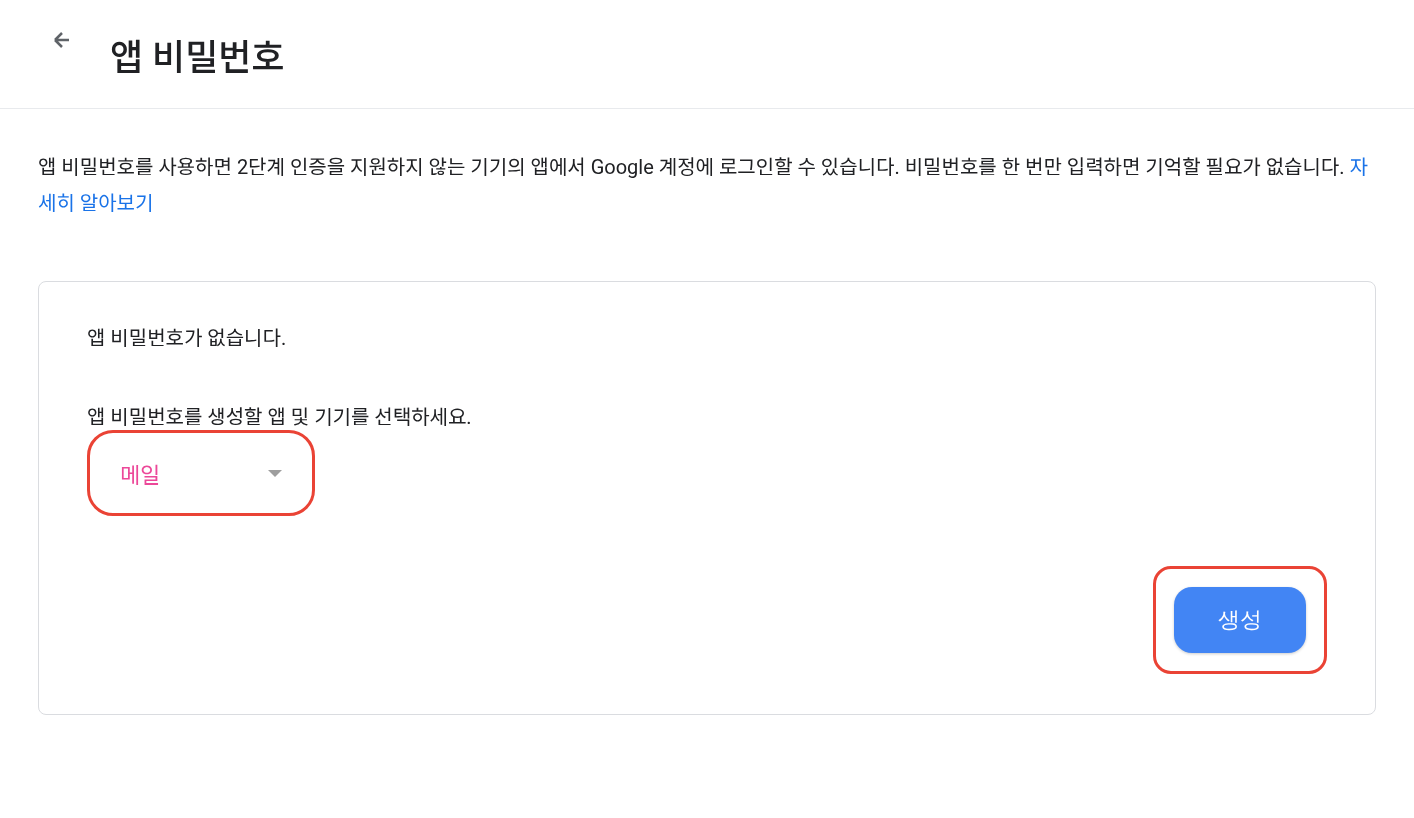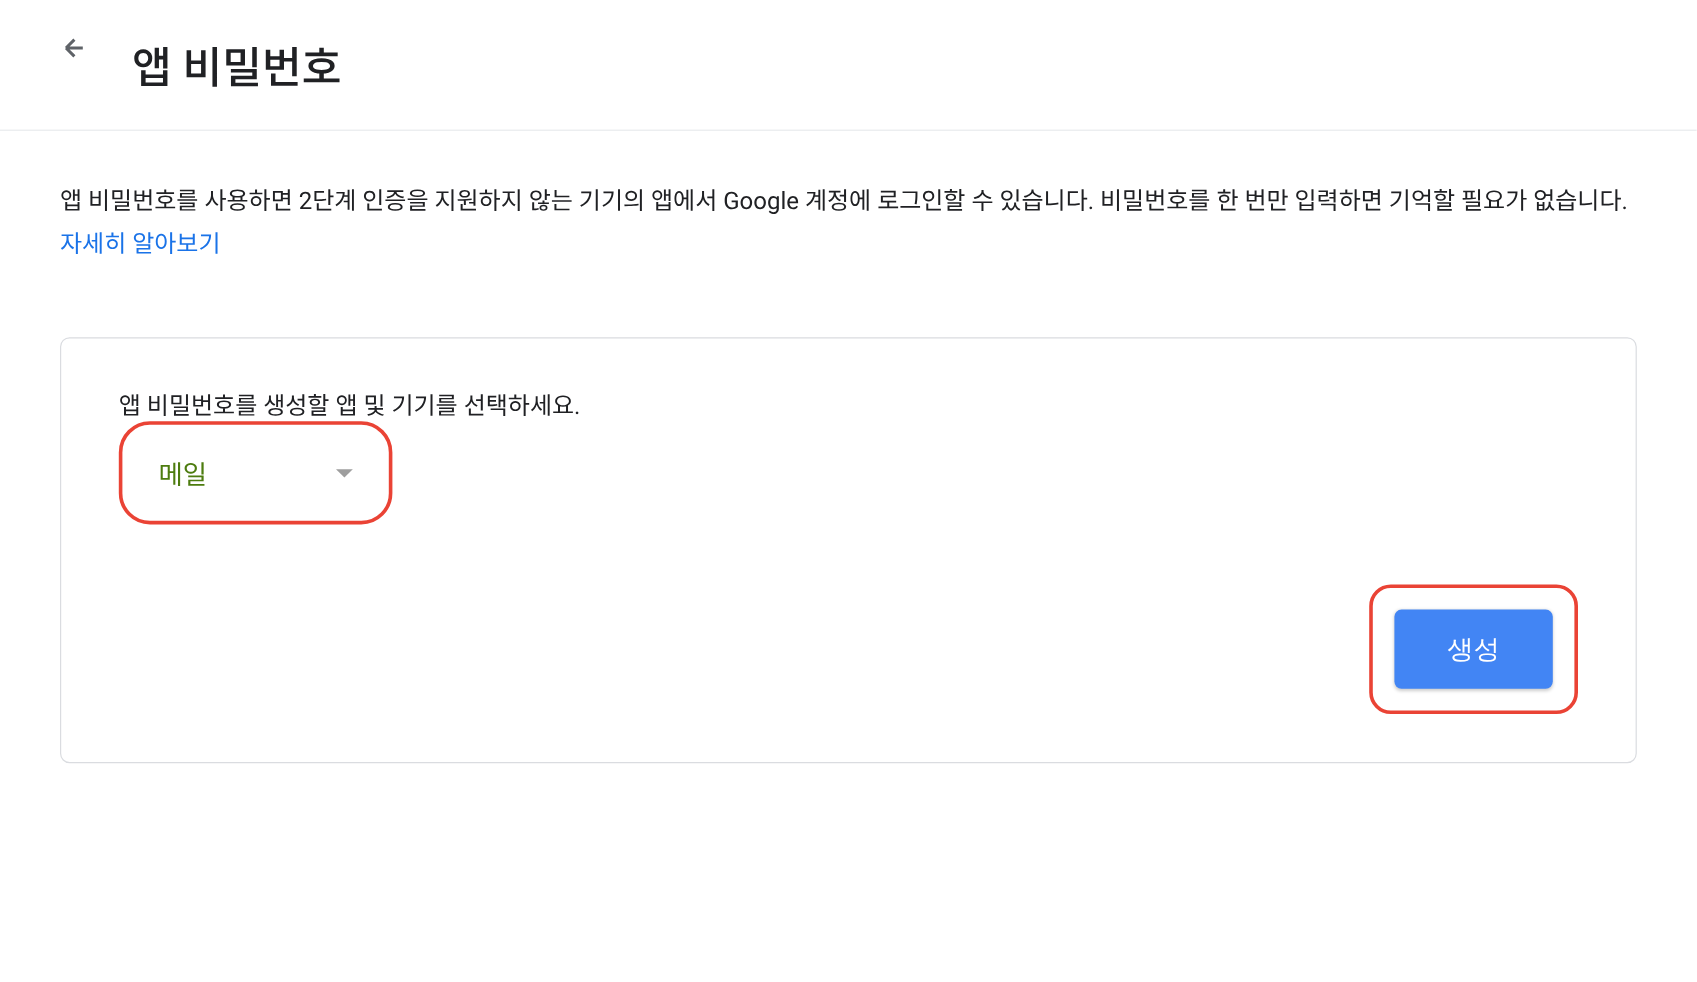--- a/index.html
+++ b/index.html
@@ -29,21 +29,21 @@
       justify-content: center;
       color: #5f6368;
       margin-right: 36px;
     }
     .page-title {
       font-size: 36px;
       font-weight: 500;
       color: #202124;
     }
     .content {
-      padding: 40px 50px;
+      padding: 40px 38px;
     }
     .description {
       font-size: 20px;
       line-height: 1.8;
       color: #202124;
       margin-bottom: 20px;
     }
     .learn-more-link {
       color: #1a73e8;
       text-decoration: none;
@@ -81,21 +81,21 @@
       justify-content: space-between;
       padding: 18px 24px;
       min-width: 210px;
       cursor: pointer;
     }
     .select-inner.wider {
       min-width: 290px;
     }
     .select-label {
       font-size: 22px;
-      color: #4d7c0f;
+      color: #ec4899;
     }
     .dropdown-caret {
       width: 0;
       height: 0;
       border-left: 7px solid transparent;
       border-right: 7px solid transparent;
       border-top: 7px solid #9e9e9e;
       margin-left: 16px;
     }
     .button-row {
@@ -104,21 +104,21 @@
     }
     .generate-wrapper {
       border: 3px solid #ea4335;
       border-radius: 18px;
       padding: 18px;
     }
     .generate-button {
       background: #4285f4;
       color: #fff;
       border: none;
-      border-radius: 6px;
+      border-radius: 18px;
       padding: 18px 44px;
       font-size: 22px;
       font-weight: 500;
       cursor: pointer;
       box-shadow: 0 1px 3px rgba(0,0,0,0.2);
     }
   </style>
 </head>
 <body>
 
@@ -130,20 +130,21 @@
   </div>
   <h1 class="page-title">앱 비밀번호</h1>
 </div>
 
 <div class="content">
   <p class="description">
     <span>앱 비밀번호를 사용하면 2단계 인증을 지원하지 않는 기기의 앱에서 Google 계정에 로그인할 수 있습니다. 비밀번호를 한 번만 입력하면 기억할 필요가 없습니다. </span><a class="learn-more-link">자세히 알아보기</a>
   </p>
 
   <div class="card">
+    <p class="card-status">앱 비밀번호가 없습니다.</p>
     <p class="card-instruction">앱 비밀번호를 생성할 앱 및 기기를 선택하세요.</p>
 
     <div class="selectors-row">
       <div class="select-wrapper">
         <div class="select-inner">
           <span class="select-label">메일</span>
           <span class="dropdown-caret"></span>
         </div>
       </div>
     </div>

